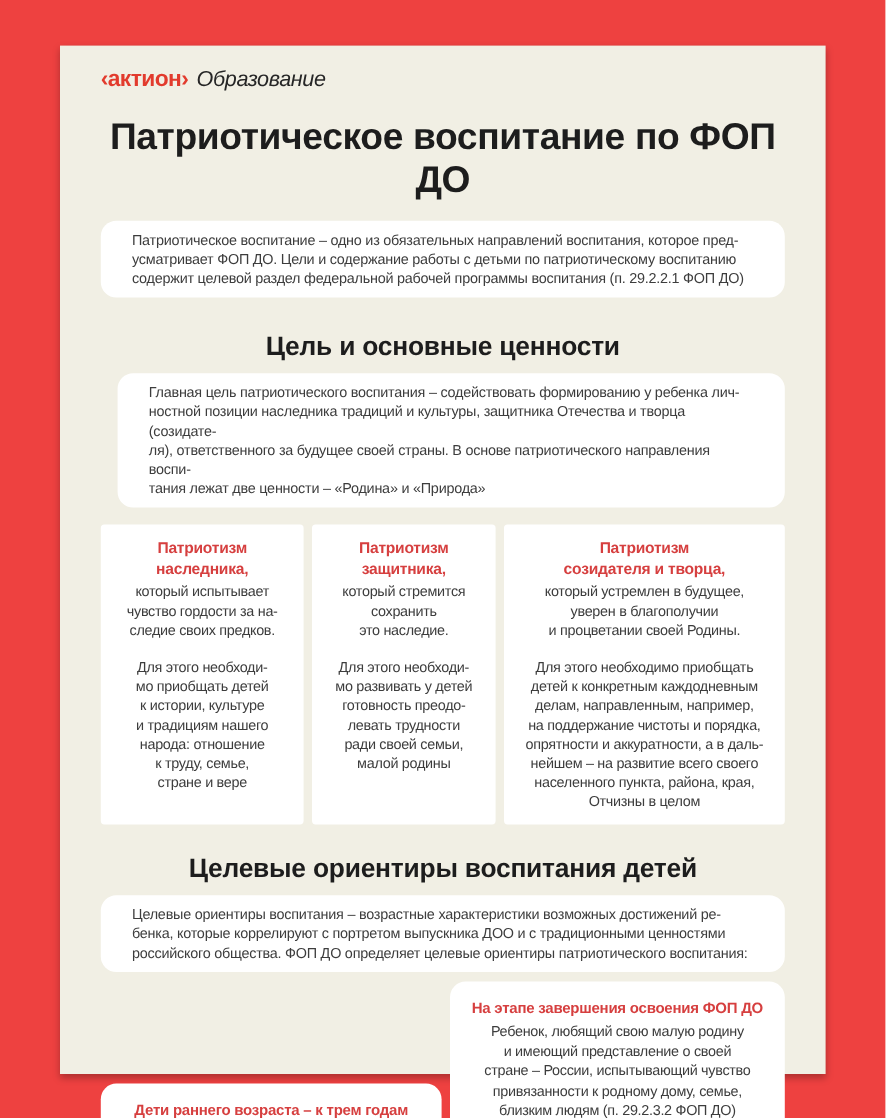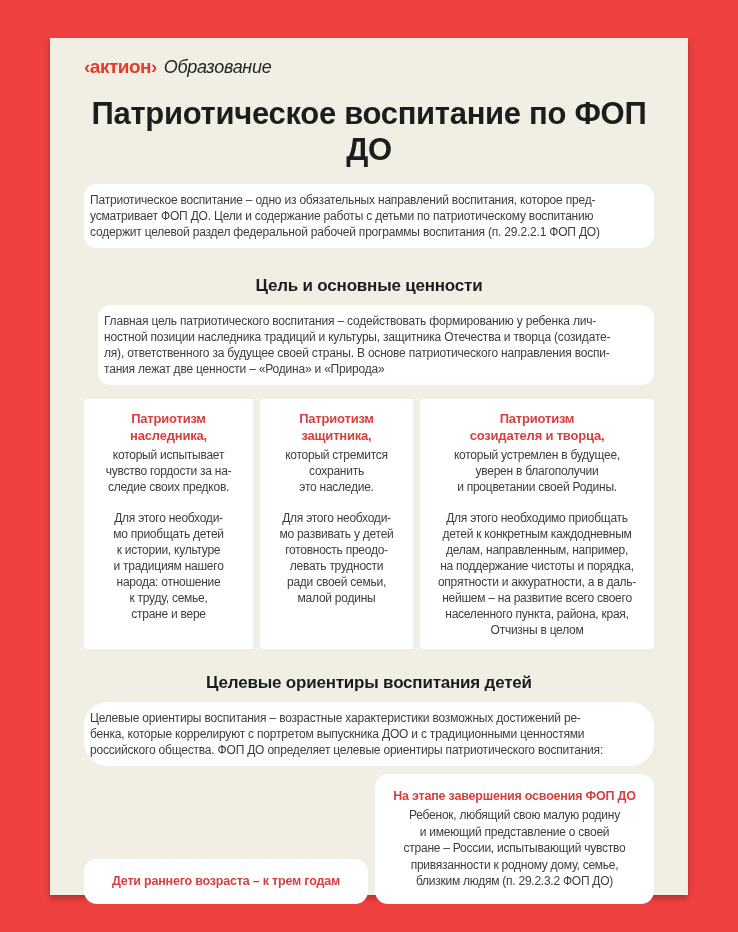--- a/index.html
+++ b/index.html
@@ -15,34 +15,34 @@
   }
   .logo-row { display:flex; align-items:baseline; gap:7px; margin-top:3px; }
   .logo-brand { color:#e23b2d; font-weight:800; font-size:19px; letter-spacing:-0.5px; }
   .logo-suffix { font-style:italic; font-size:18px; color:#262626; font-weight:500; letter-spacing:-0.3px; }
 
   .main-title {
     margin-top:18px; text-align:center;
     font-size:31px; font-weight:800; color:#1d1d1d; letter-spacing:-0.3px;
   }
   .section-heading {
-    text-align:center; font-weight:800; font-size:17px; color:#1d1d1d; letter-spacing:-0.2px;
+    text-align:center; font-weight:800; font-size:22px; color:#1d1d1d; letter-spacing:-0.2px;
   }
   .h-goal { margin-top:28px; }
   .h-content { margin-top:26px; }
   .h-targets { margin-top:24px; }
 
   .box {
-    background:#ffffff; border-radius:13px; padding:8px 6px;
+    background:#ffffff; border-radius:13px; padding:8px 26px;
     font-size:12px; line-height:16px; letter-spacing:-0.2px;
     color:#3d3d3d; white-space:pre-line;
   }
   .box-intro   { margin-top:16px; }
   .box-goal    { margin-top:9px;margin-left:14px; }
-  .box-targets { margin-top:9px;border-radius:24px; }
+  .box-targets { margin-top:9px; }
 
   .cards-row { display:flex; gap:7px; margin-top:14px; align-items:stretch; }
   .card {
     background:#ffffff; border-radius:3px; padding:11px 6px;
     text-align:center; color:#3d3d3d;
     font-size:12px; line-height:16px; letter-spacing:-0.25px;
   }
   .card-1 { flex:0 0 169px; }
   .card-2 { flex:0 0 153px; }
   .card-3 { flex:1; }

